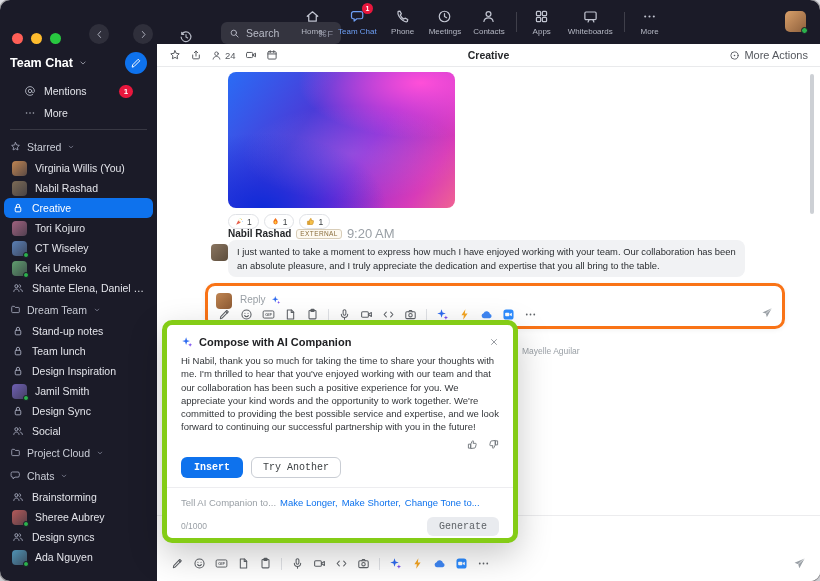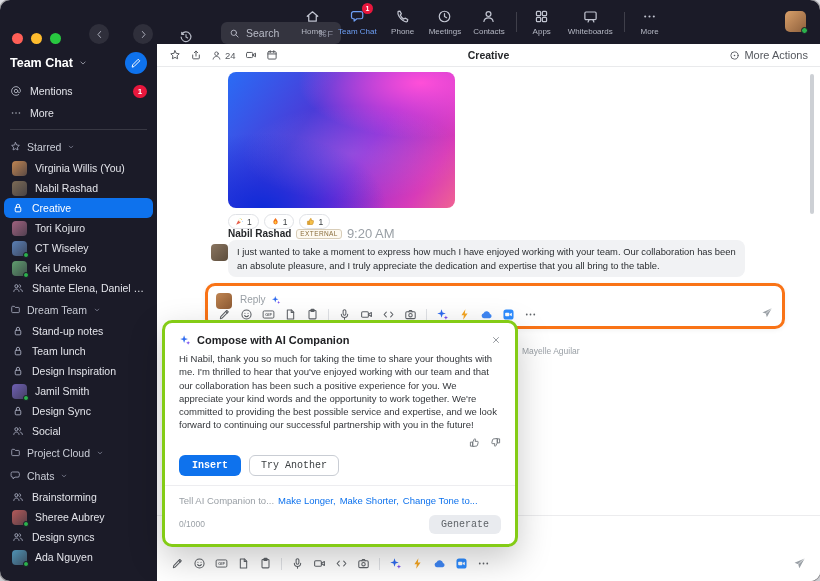--- a/index.html
+++ b/index.html
@@ -47,21 +47,21 @@
     background:var(--green);border:1.5px solid var(--dark)}
 
   
   .sidebar{position:absolute;left:0;top:44px;bottom:0;width:157px;background:var(--dark);
     color:#dfe1e8;overflow:hidden}
   .sb-head{display:flex;align-items:center;gap:5px;padding:8px 10px 6px;height:36px}
   .sb-title{font-size:12.5px;font-weight:bold;color:#fff;cursor:pointer}
   .dim{color:#a7aab6}
   .compose{margin-left:auto;width:22px;height:22px;border-radius:50%;background:var(--accent);
     color:#fff;display:flex;align-items:center;justify-content:center}
-  .sb-row{display:flex;align-items:center;gap:8px;height:22px;padding:0 10px;font-size:10.5px;
+  .sb-row{display:flex;align-items:center;gap:8px;height:22px;padding:0 24px;font-size:10.5px;
     color:#e3e4ea;cursor:pointer}
   .sb-row .ic{color:#a7aab6}
   .sb-badge{margin-left:auto;background:var(--badge);color:#fff;border-radius:7px;min-width:14px;
     height:13px;font-size:8px;display:flex;align-items:center;justify-content:center;
     font-weight:bold;padding:0 3px}
   .sb-divider{height:1px;background:rgba(255,255,255,.13);margin:5px 10px}
   .sb-section{display:flex;align-items:center;gap:6px;height:23px;padding:0 10px;font-size:10.5px;
     color:#c9ccd6;cursor:pointer}
   .sb-section .ic{color:#9fa3b6}
   .sb-sec-label{white-space:nowrap}
@@ -123,22 +123,22 @@
     border-radius:2px;cursor:pointer}
 
   .composer-area{position:absolute;left:0;right:0;bottom:0;height:66px;border-top:1px solid #ececee;
     background:#fff;cursor:text}
   .composer-ph{position:absolute;left:14px;top:9px;font-size:10px;color:#9aa0a6}
   .composer-toolbar{position:absolute;left:14px;bottom:11px}
   .composer-send{position:absolute;right:14px;bottom:11px;color:#9aa0a6;cursor:pointer}
 
   
   .ai-popup{position:absolute;left:162px;top:320px;width:356px;background:#fff;z-index:40;
-    border:3px solid #84cc16;border-radius:10px;box-shadow:0 12px 34px rgba(0,0,0,.22);
-    padding-bottom:8px}
+    border:5px solid #84cc16;border-radius:10px;box-shadow:0 12px 34px rgba(0,0,0,.22);
+    }
   .ai-head{display:flex;align-items:center;gap:6px;padding:11px 14px 6px}
   .ai-title{font-size:11px;font-weight:bold;color:#202124}
   .ai-close{margin-left:auto;color:#80858c;cursor:pointer}
   .ai-body{padding:0 14px;font-size:9.5px;line-height:1.4;color:#33363a}
   .ai-feedback{display:flex;justify-content:flex-end;gap:10px;padding:5px 14px 0;color:#6b7076}
   .ai-feedback .ic{cursor:pointer}
   .ai-actions{display:flex;gap:8px;padding:7px 14px 9px}
   .btn-insert{background:var(--accent);color:#fff;border-radius:6px;font-size:10px;
     font-weight:bold;padding:4.5px 13px}
   .btn-try{background:#fff;color:#3c4043;border:1px solid #c9cdd4;border-radius:6px;

